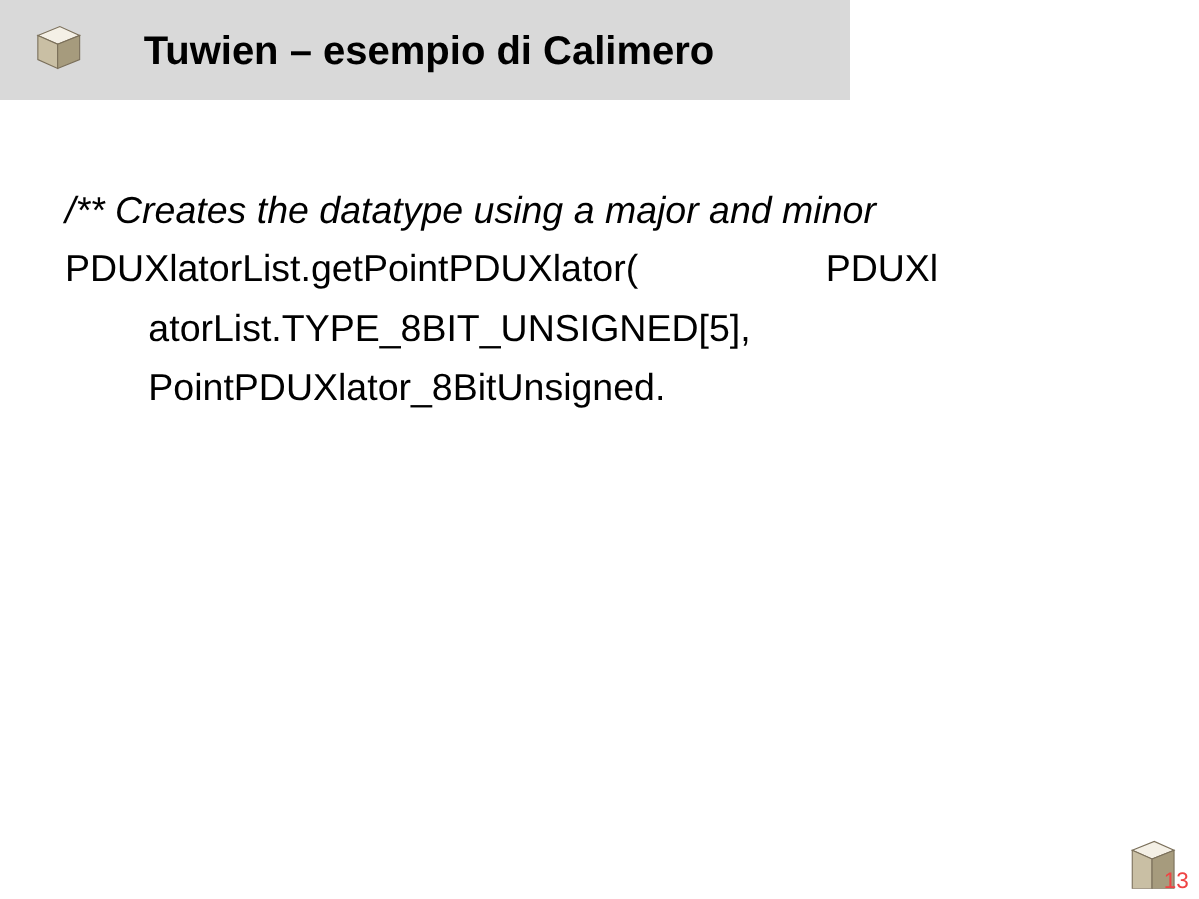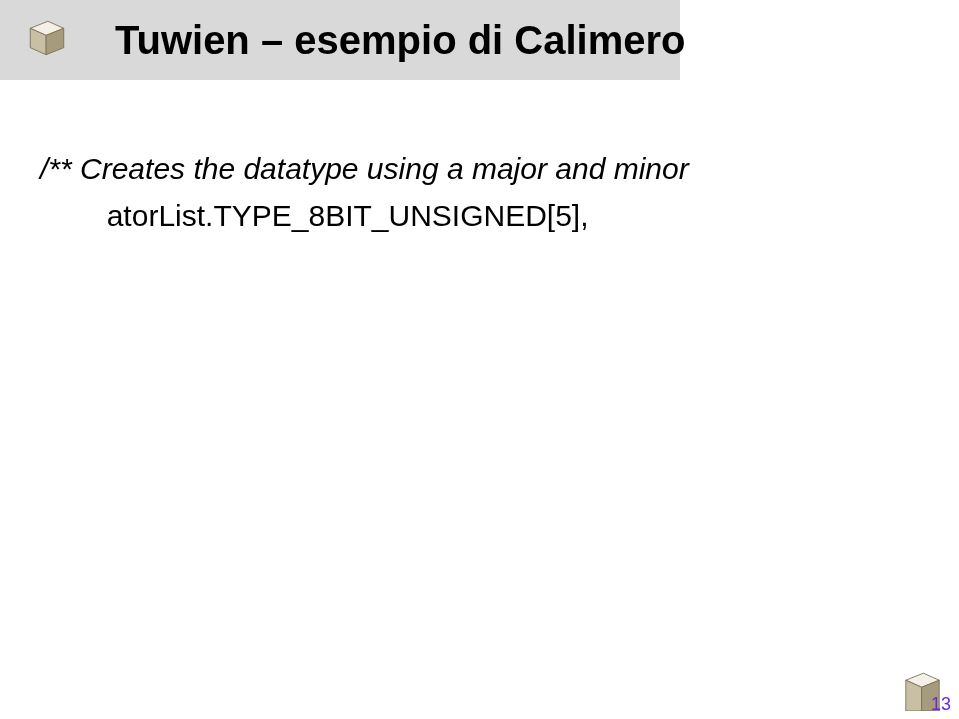--- a/index.html
+++ b/index.html
@@ -23,21 +23,21 @@
     left: 0;
     width: 680px;
     height: 80px;
     background: #d9d9d9;
     display: flex;
     align-items: center;
   }
   .title-text {
     font-family: Arial, Helvetica, sans-serif;
     font-weight: 900;
-    font-size: 40px;
+    font-size: 32px;
     color: #000000;
     margin-left: 115px;
     white-space: nowrap;
   }
 
   
   .cube {
     position: absolute;
     width: 44px;
     height: 44px;
@@ -49,29 +49,29 @@
   .code-block {
     position: absolute;
     top: 145px;
     left: 40px;
     right: 40px;
     font-family: Arial, Helvetica, sans-serif;
     font-size: 30px;
     color: #000000;
   }
   .code-block .comment { font-style: italic; }
-  .code-block .line { white-space: pre; line-height: 1.58; }
+  .code-block .line { white-space: pre; line-height: 1.58; margin-left: 12px; }
 
   .page-num {
     position: absolute;
     right: 8px;
     bottom: 4px;
     font-family: Arial, Helvetica, sans-serif;
     font-size: 18px;
-    color: #6d28d9;
+    color: #ef4444;
   }
 </style>
 </head>
 <body>
 
 <div class="slide">
 
   <div class="title-bar">
     <span class="title-text">Tuwien – esempio di Calimero</span>
   </div>
@@ -88,17 +88,19 @@
     <svg viewBox="0 0 50 50">
       <polygon points="10,15 30,7 48,15 28,23" fill="#f4f0e6" stroke="#7a6f5a" stroke-width="1"></polygon>
       <polygon points="10,15 28,23 28,50 10,50" fill="#c9bfa4" stroke="#7a6f5a" stroke-width="1"></polygon>
       <polygon points="28,23 48,15 48,50 28,50" fill="#a69b7d" stroke="#7a6f5a" stroke-width="1"></polygon>
     </svg>
   </div>
 
   <div class="code-block">
     <div class="line comment">/** Creates the datatype using a major and minor</div>
     <div class="line"></div>
+    <div class="line"><span>PDUXlatorList.getPointPDUXlator(</span>                  <span>PDUXl</span></div>
     <div class="line">        <span>atorList.TYPE_8BIT_UNSIGNED[5],</span></div>
+    <div class="line">        <span>PointPDUXlator_8BitUnsigned.</span></div>
   </div>
 
   <div class="page-num">13</div>
 </div>
 
 </body></html>

